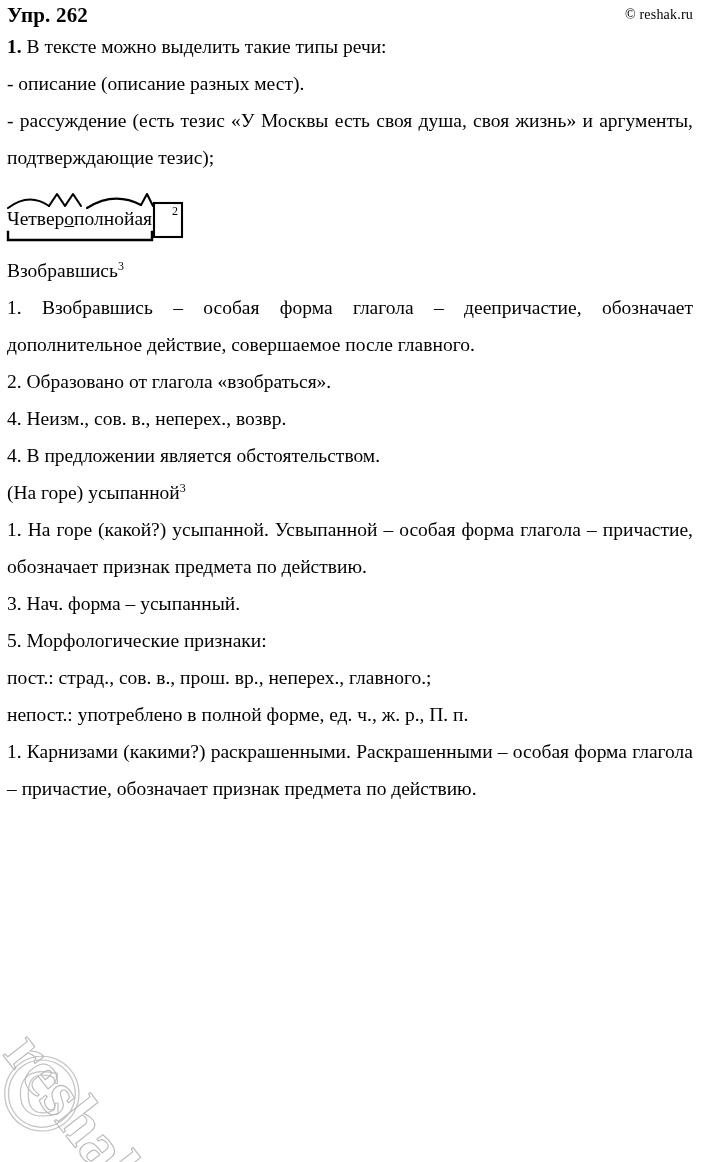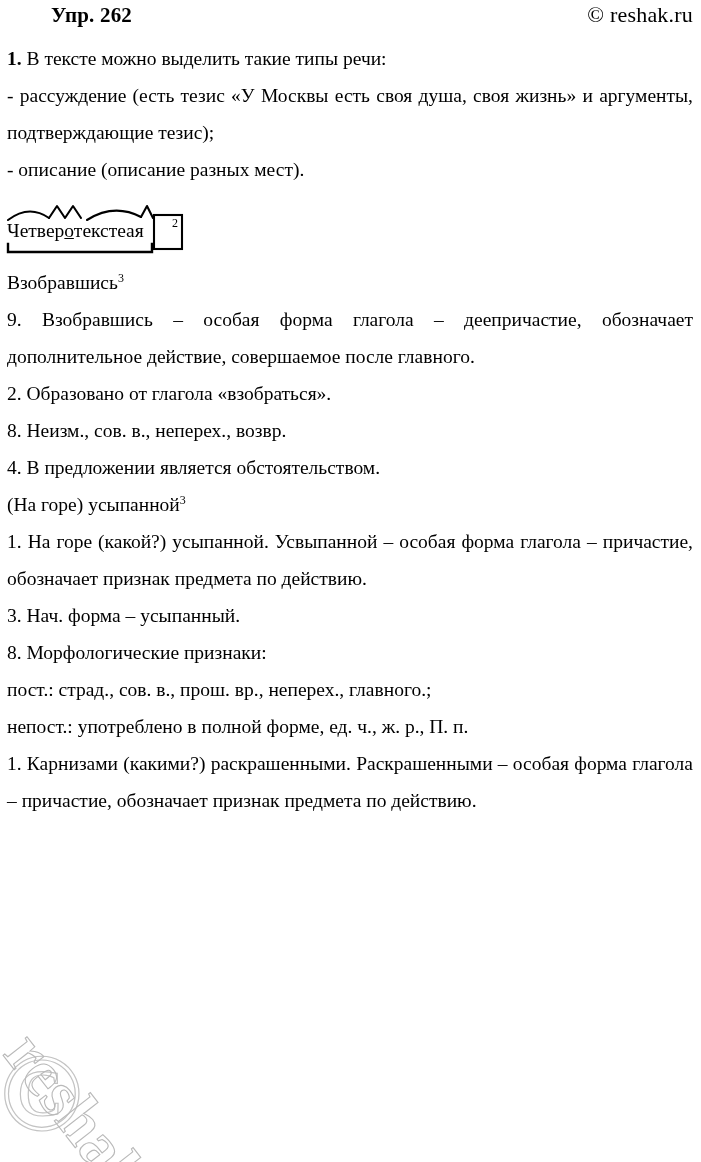--- a/index.html
+++ b/index.html
@@ -48,43 +48,42 @@
     z-index: 2;
     padding: 0 6px 0 4px;
   }
 
   .header {
     display: flex;
     align-items: center;
     justify-content: space-between;
     padding: 2px 2px 0 3px;
     height: 26px;
-    margin-left: 44px;
   }
   .header-title {
     font-size: 21px;
     font-weight: bold;
     letter-spacing: 0.2px;
   }
   .header-copy {
-    font-size: 22px;
+    font-size: 14px;
     letter-spacing: 0.2px;
     white-space: nowrap;
   }
 
   p.line {
     margin: 0;
     padding: 0 2px 0 3px;
     font-size: 19.5px;
     line-height: 37px;
     text-align: justify;
     text-justify: inter-word;
   }
   p.line.nojust { text-align: left; }
-  p.gap-top { margin-top: 12px; }
+  p.gap-top { }
 
   b.num { font-weight: bold; }
 
   sup.idx {
     font-size: 12px;
     vertical-align: super;
     line-height: 0;
   }
 
   
@@ -138,59 +137,59 @@
 
 <div class="page">
 
   <div class="header">
     <div class="header-title">Упр. 262</div>
     <div class="header-copy">© reshak.ru</div>
   </div>
 
   <p class="line nojust gap-top"><b class="num">1.</b><span> В тексте можно выделить такие типы речи:</span></p>
 
+  <p class="line nojust">- описание (описание разных мест).</p>
+
   <p class="line">- рассуждение (есть тезис «У Москвы есть своя душа, своя жизнь» и аргументы, подтверждающие тезис);</p>
-
-  <p class="line nojust">- описание (описание разных мест).</p>
 
   <div class="morph-wrap">
     <svg class="morph-svg" width="200" height="62" viewBox="0 0 200 62" xmlns="http://www.w3.org/2000/svg">
       <g fill="none" stroke="#000000" stroke-width="2.1" stroke-linecap="round" stroke-linejoin="round">
 
         <path d="M4,18 Q25,2 45,16"></path>
 
         <path d="M45,16 L53,4 L61,16 L69,4 L77,16"></path>
 
         <path d="M83,18 Q110,1 137,15"></path>
 
         <path d="M137,15 L143,4 L149,16"></path>
       </g>
 
       <rect x="150" y="13" width="28" height="34" fill="none" stroke="#000000" stroke-width="2.1"></rect>
 
       <g fill="none" stroke="#000000" stroke-width="2.4" stroke-linecap="square">
         <path d="M4,42 L4,50 L148,50 L148,42"></path>
       </g>
     </svg>
-    <div class="morph-word"><span>Четвер</span><span class="interfix">о</span><span>тексте</span><span>ая</span></div>
+    <div class="morph-word"><span>Четвер</span><span class="interfix">о</span><span>полной</span><span>ая</span></div>
     <div class="morph-sup">2</div>
   </div>
 
   <p class="line nojust"><span>Взобравшись</span><sup class="idx">3</sup></p>
 
-  <p class="line">9. Взобравшись – особая форма глагола – деепричастие, обозначает дополнительное действие, совершаемое после главного.</p>
+  <p class="line">1. Взобравшись – особая форма глагола – деепричастие, обозначает дополнительное действие, совершаемое после главного.</p>
   <p class="line nojust">2. Образовано от глагола «взобраться».</p>
-  <p class="line nojust">8. Неизм., сов. в., неперех., возвр.</p>
+  <p class="line nojust">4. Неизм., сов. в., неперех., возвр.</p>
   <p class="line nojust">4. В предложении является обстоятельством.</p>
 
   <p class="line nojust"><span>(На горе) усыпанной</span><sup class="idx">3</sup></p>
 
   <p class="line">1. На горе (какой?) усыпанной. Усвыпанной – особая форма глагола – причастие, обозначает признак предмета по действию.</p>
   <p class="line nojust">3. Нач. форма – усыпанный.</p>
-  <p class="line nojust">8. Морфологические признаки:</p>
+  <p class="line nojust">5. Морфологические признаки:</p>
   <p class="line nojust">пост.: страд., сов. в., прош. вр., неперех., главного.;</p>
   <p class="line nojust">непост.: употреблено в полной форме, ед. ч., ж. р., П. п.</p>
 
 
 
   <p class="line">1. Карнизами (какими?) раскрашенными. Раскрашенными – особая форма глагола – причастие, обозначает признак предмета по действию.</p>
 
 </div>
 
 </body></html>

